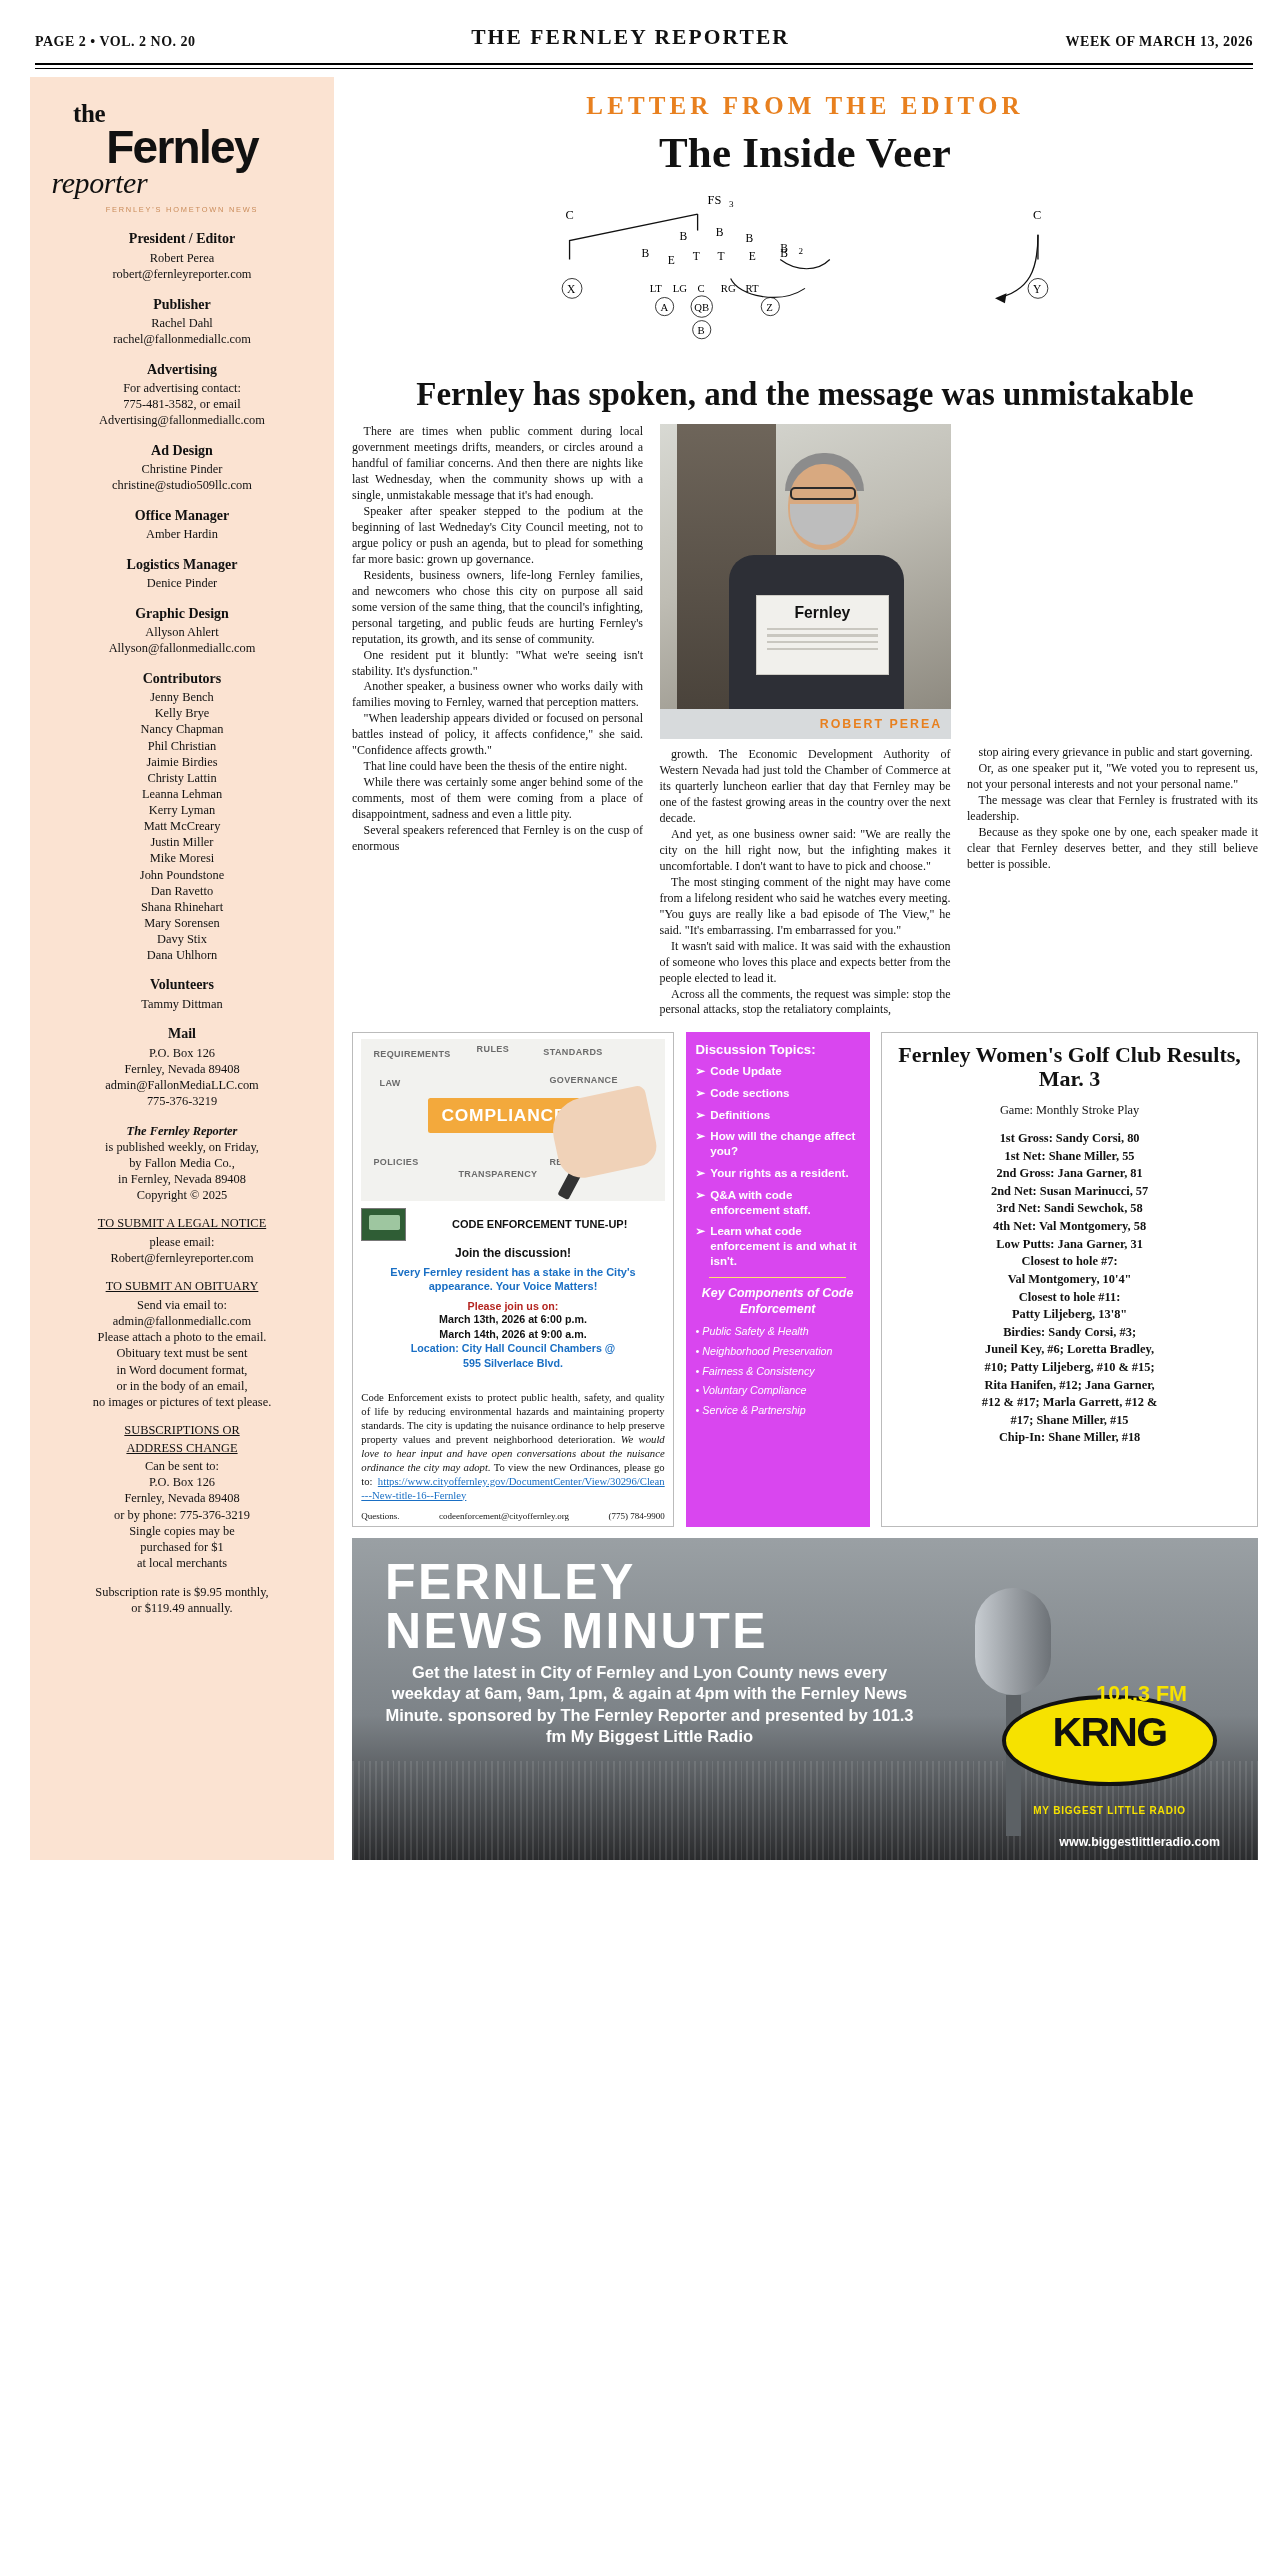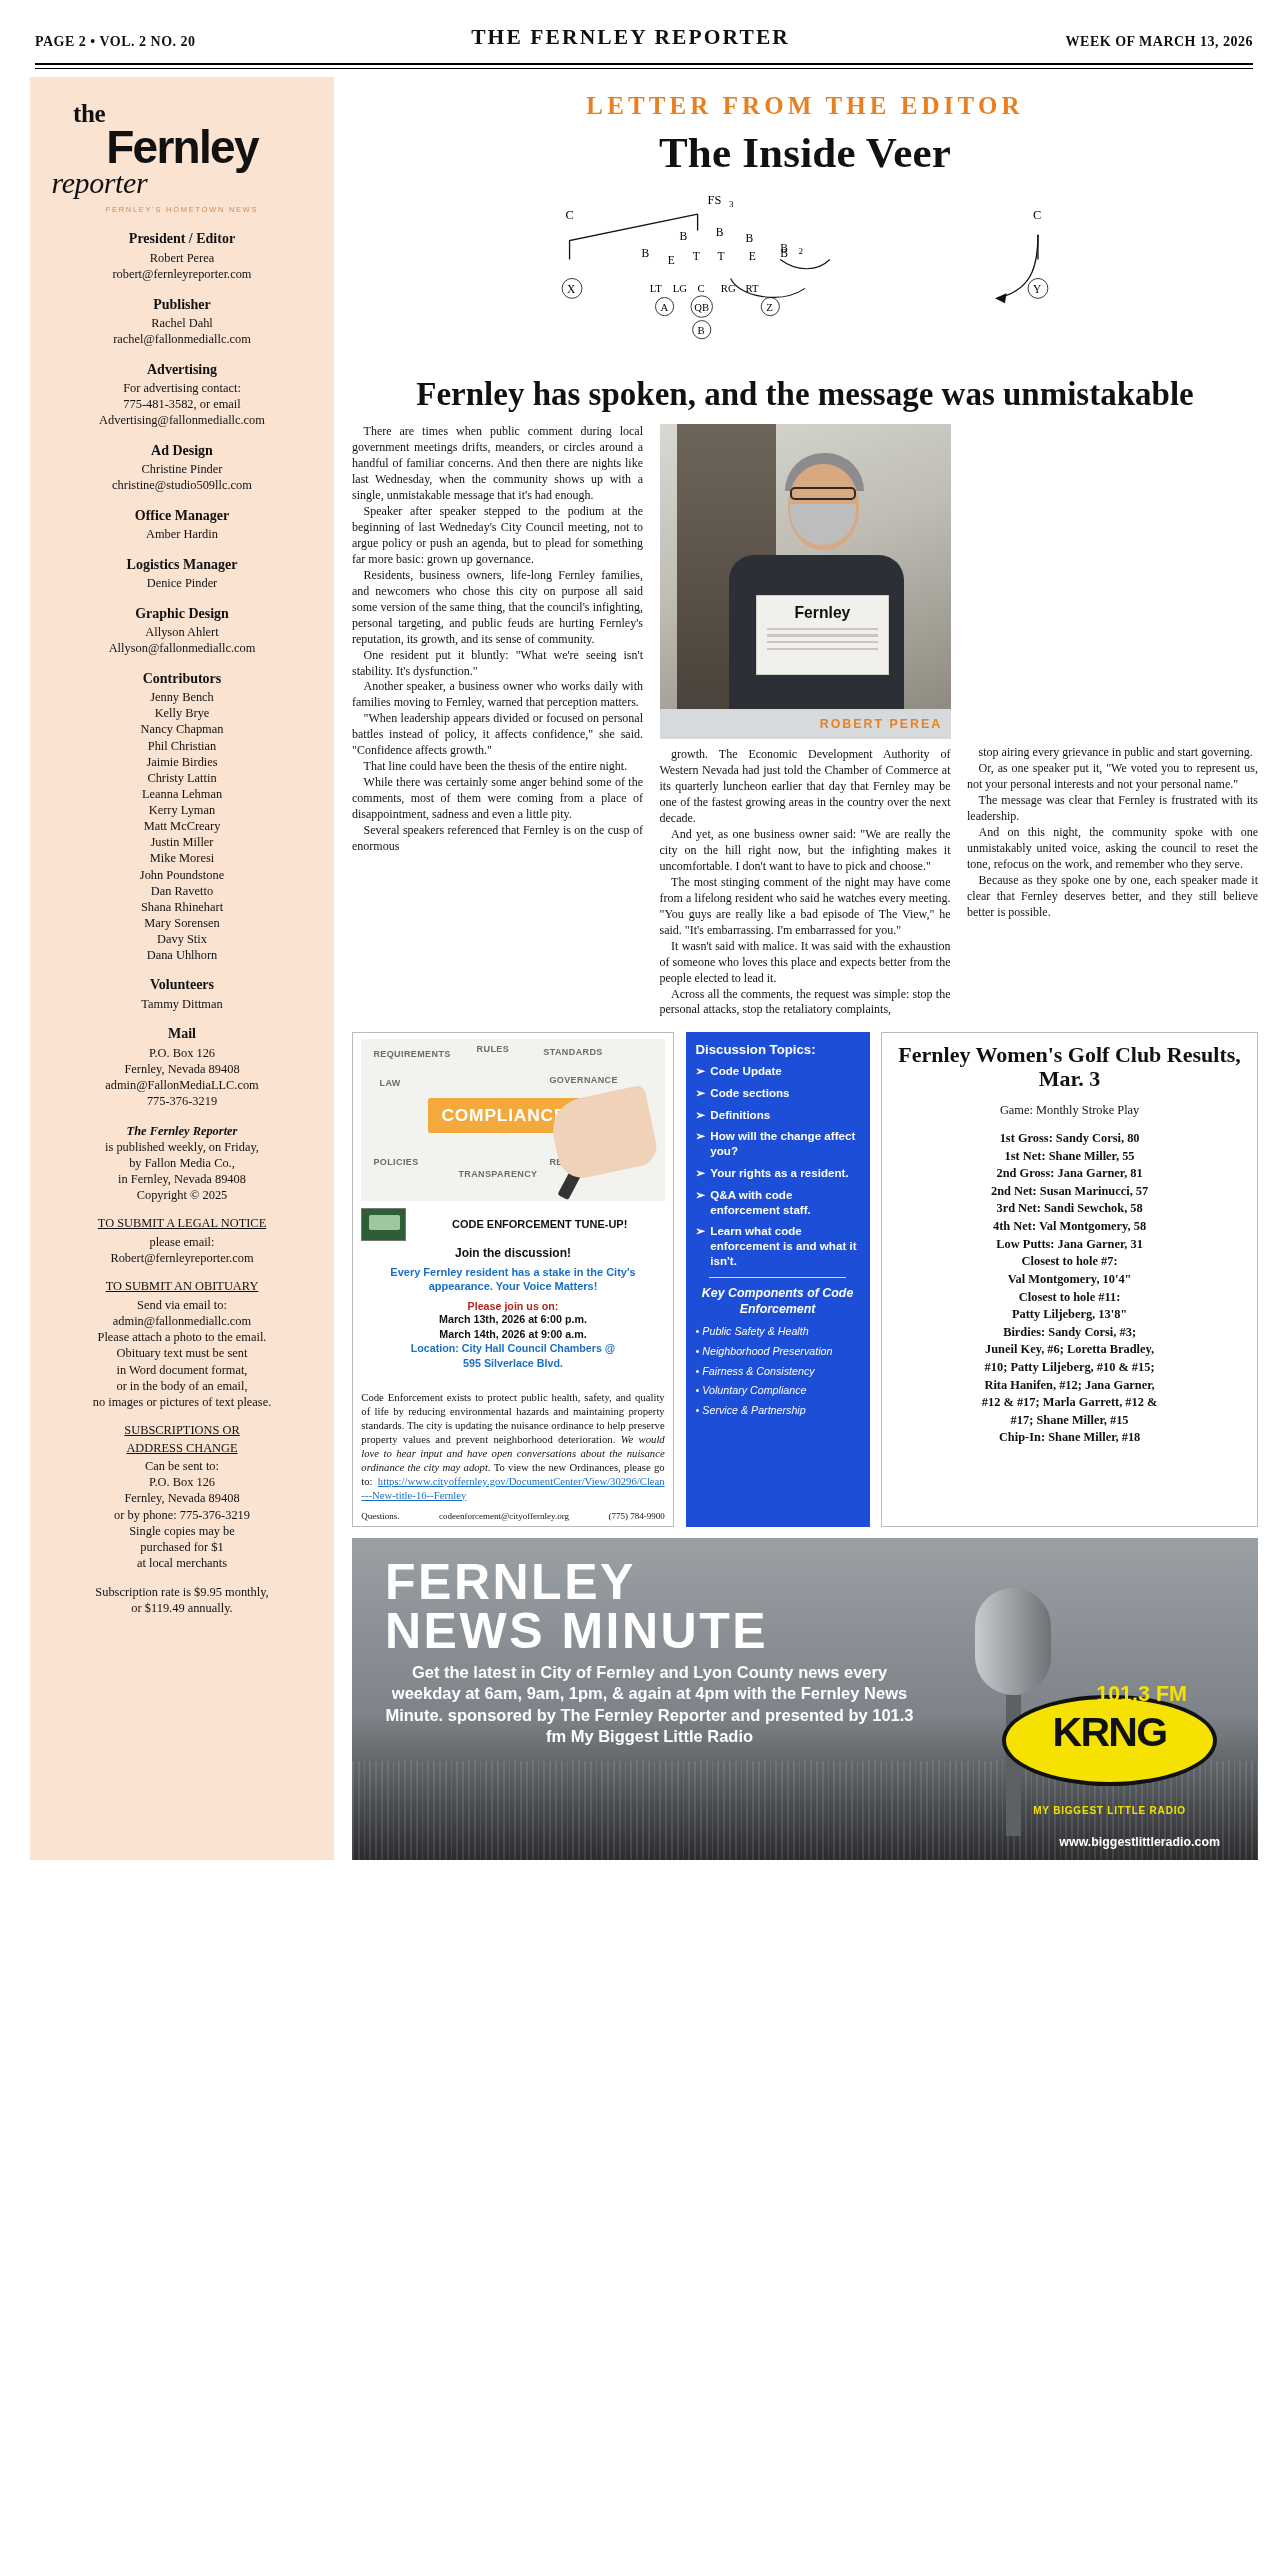--- a/index.html
+++ b/index.html
@@ -139,21 +139,21 @@
   .ad-blue { color:#1a6fc4; font-family:"Liberation Sans", sans-serif; font-weight:bold; font-size:11px; text-align:center; margin-top:6.6px; line-height:1.25;}
   .ad-red { color:#b4241f; font-family:"Liberation Sans", sans-serif; font-weight:bold; font-size:10.7px; text-align:center; margin-top:6.6px; }
   .ad-dates { font-family:"Liberation Sans", sans-serif; font-weight:bold; font-size:10.7px; text-align:center; line-height:1.35; }
   .ad-loc { color:#1a6fc4; font-family:"Liberation Sans", sans-serif; font-weight:bold; font-size:10.7px; text-align:center; line-height:1.35;}
   .ad-body { font-size:10.7px; line-height:1.3; text-align:justify; margin-top:21px; }
   .ad-body .ital { font-style:italic; }
   .ad-link { color:#1a6fc4; text-decoration:underline; word-break:break-all; }
   .ad-foot { display:flex; justify-content:space-between; font-size:9px; margin-top:8.3px; }
 
   .panel-green {
-    width:184px; background:#1d4ed8; color:#fff; padding:10px 10px;
+    width:184px; background:#d946ef; color:#fff; padding:10px 10px;
     font-family:"Liberation Sans", sans-serif;
   }
   .pg-title { font-weight:bold; font-size:13.2px; margin-bottom:6.6px; }
   .pg-item { font-weight:bold; font-size:11.6px; line-height:1.3; margin-bottom:6.6px; display:flex; gap:5px;}
   .pg-item .chev { flex:0 0 auto; }
   .pg-hr { border-top:1.7px solid #ffe169; margin:8.3px 13.2px; }
   .pg-sub { font-style:italic; font-weight:bold; font-size:12.4px; text-align:center; line-height:1.25; margin-bottom:8.3px;}
   .pg-li { font-style:italic; font-size:10.7px; line-height:1.3; margin-bottom:5.8px; }
 
   .panel-golf {
@@ -421,21 +421,20 @@
           <p>The most stinging comment of the night may have come from a lifelong resident who said he watches every meeting. "You guys are really like a bad episode of The View," he said. "It's embarrassing. I'm embarrassed for you."</p>
           <p>It wasn't said with malice. It was said with the exhaustion of someone who loves this place and expects better from the people elected to lead it.</p>
           <p>Across all the comments, the request was simple: stop the personal attacks, stop the retaliatory complaints,</p>
         </div>
 
         <div class="col">
           <div style="height:321px"></div>
           <p>stop airing every grievance in public and start governing.</p>
           <p>Or, as one speaker put it, "We voted you to represent us, not your personal interests and not your personal name."</p>
           <p>The message was clear that Fernley is frustrated with its leadership.</p>
-          <p>And on this night, the community spoke with one unmistakably united voice, asking the council to reset the tone, refocus on the work, and remember who they serve.</p>
           <p>Because as they spoke one by one, each speaker made it clear that Fernley deserves better, and they still believe better is possible.</p>
         </div>
       </div>
 
       <div class="bottom-row">
 
         <div class="ad-code">
           <div class="compliance-img">
             <div class="comp-word" style="left:4%;top:6%">REQUIREMENTS</div>
             <div class="comp-word" style="left:38%;top:3%">RULES</div>

